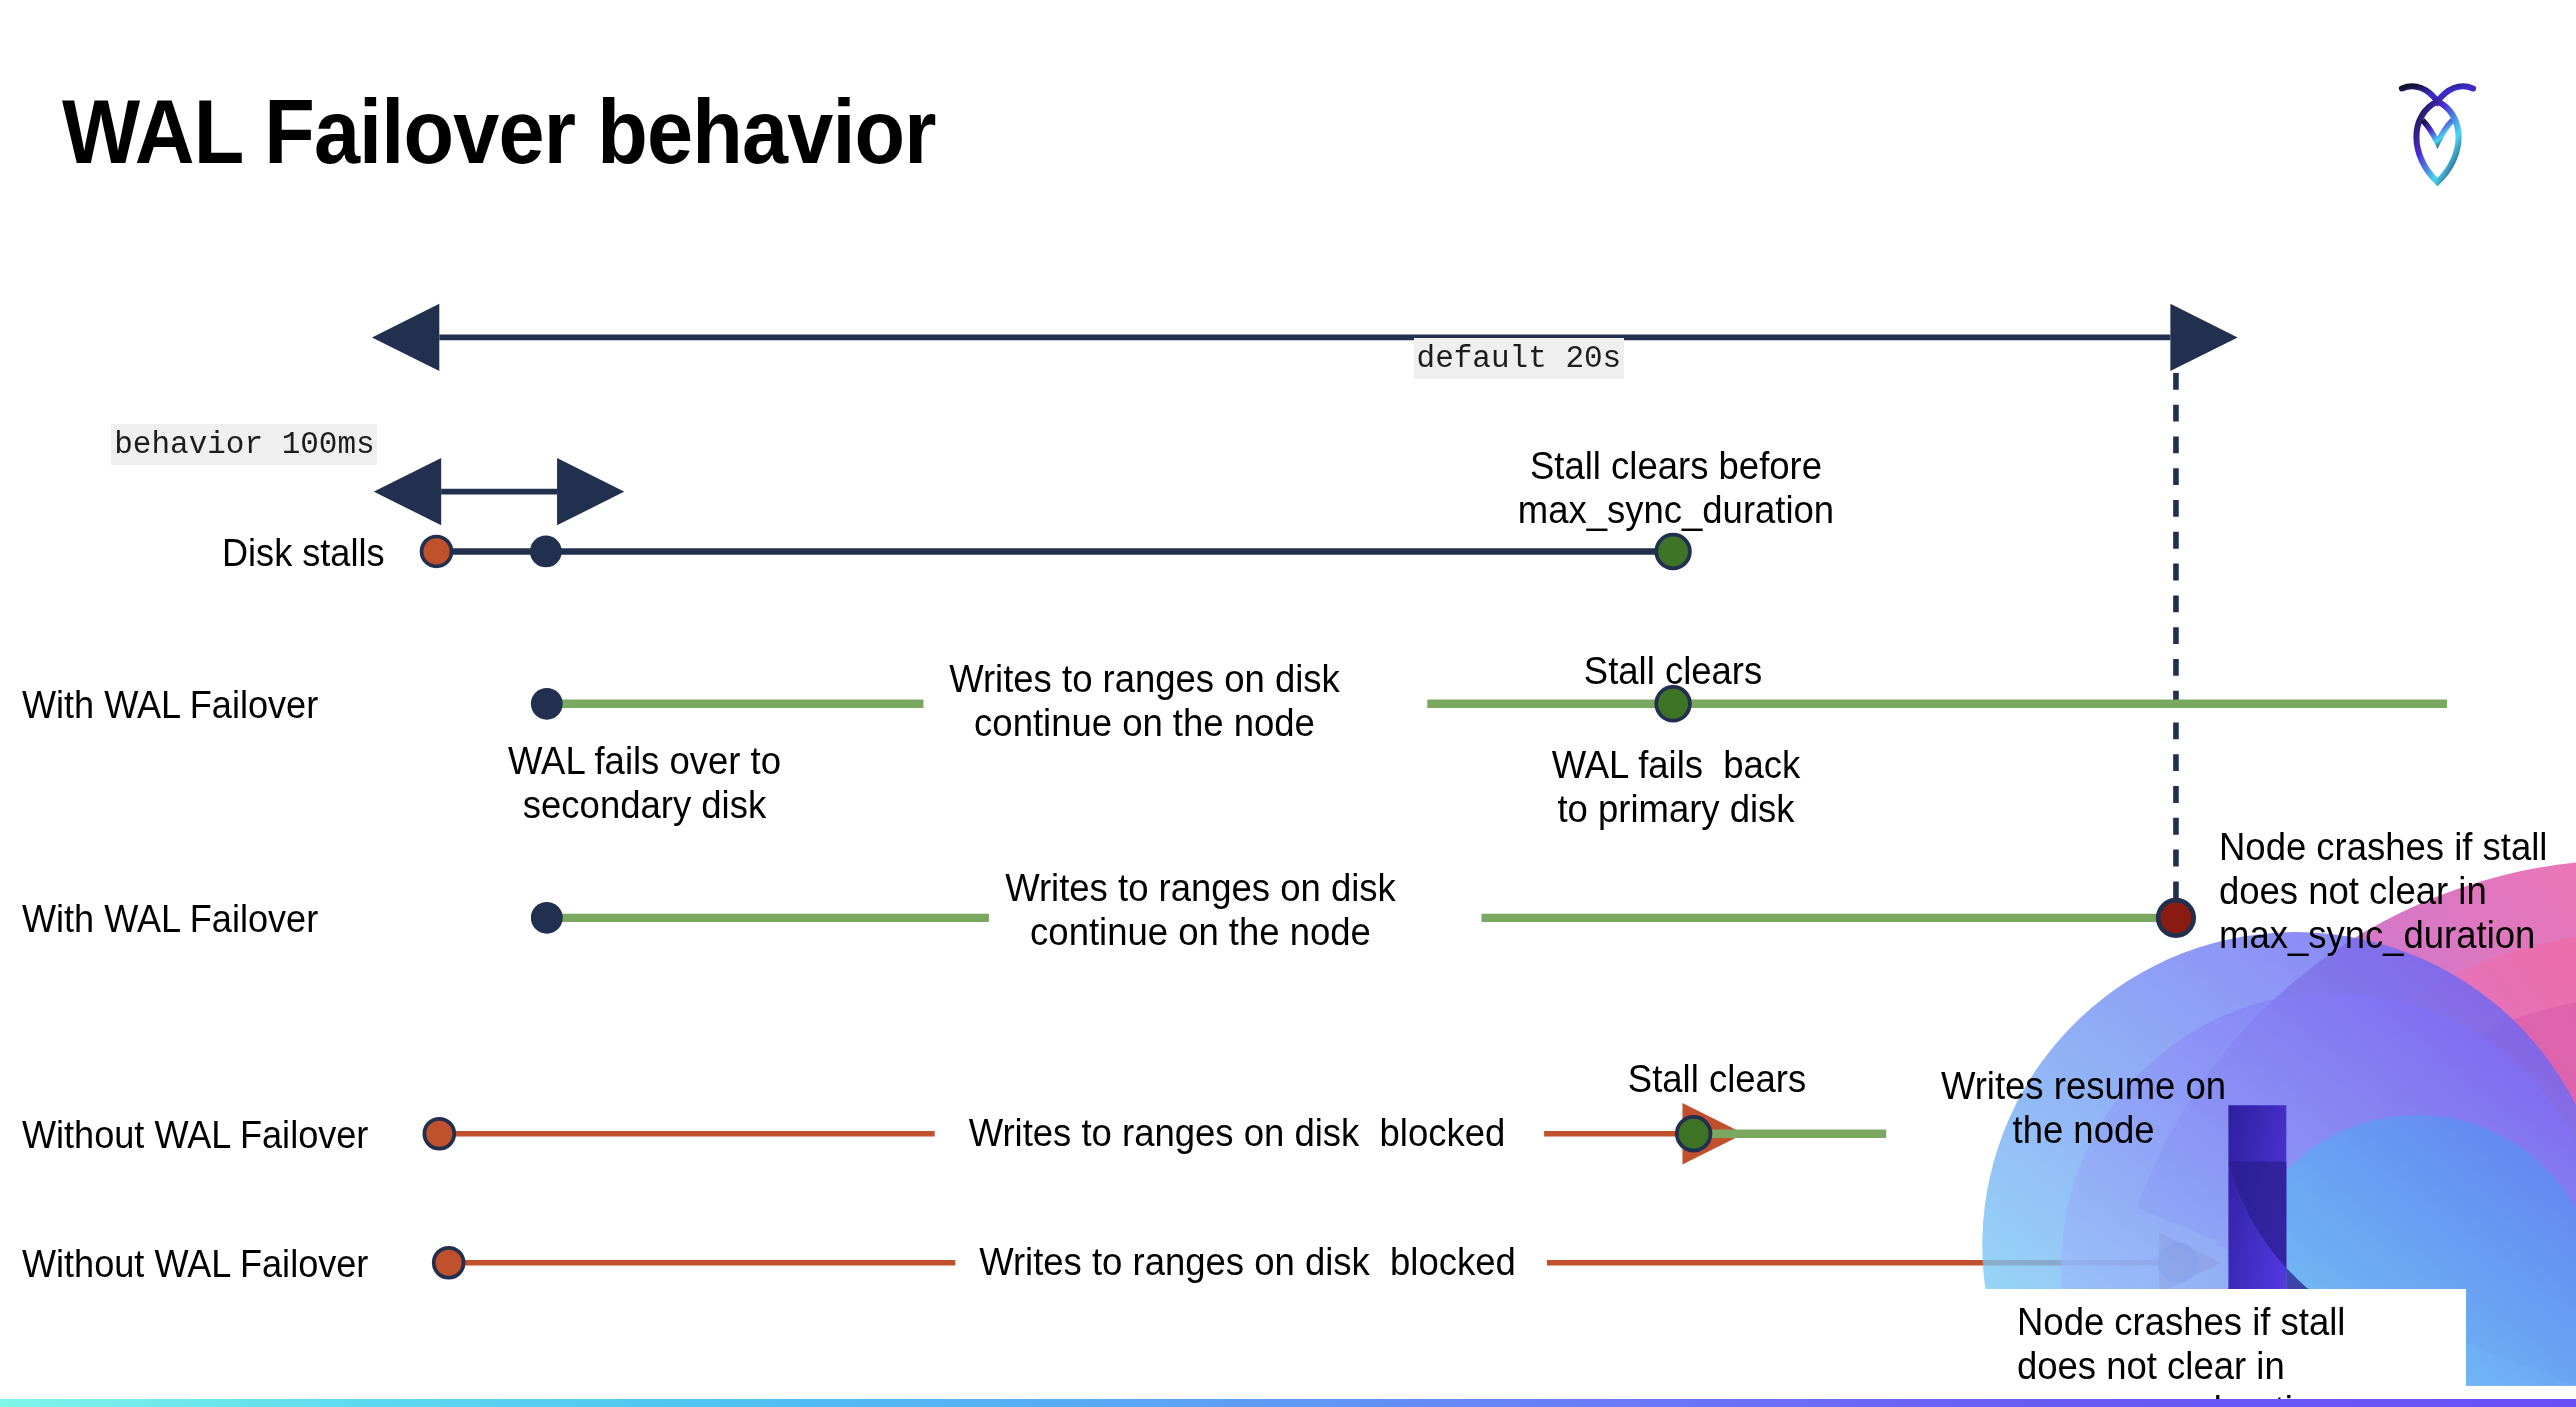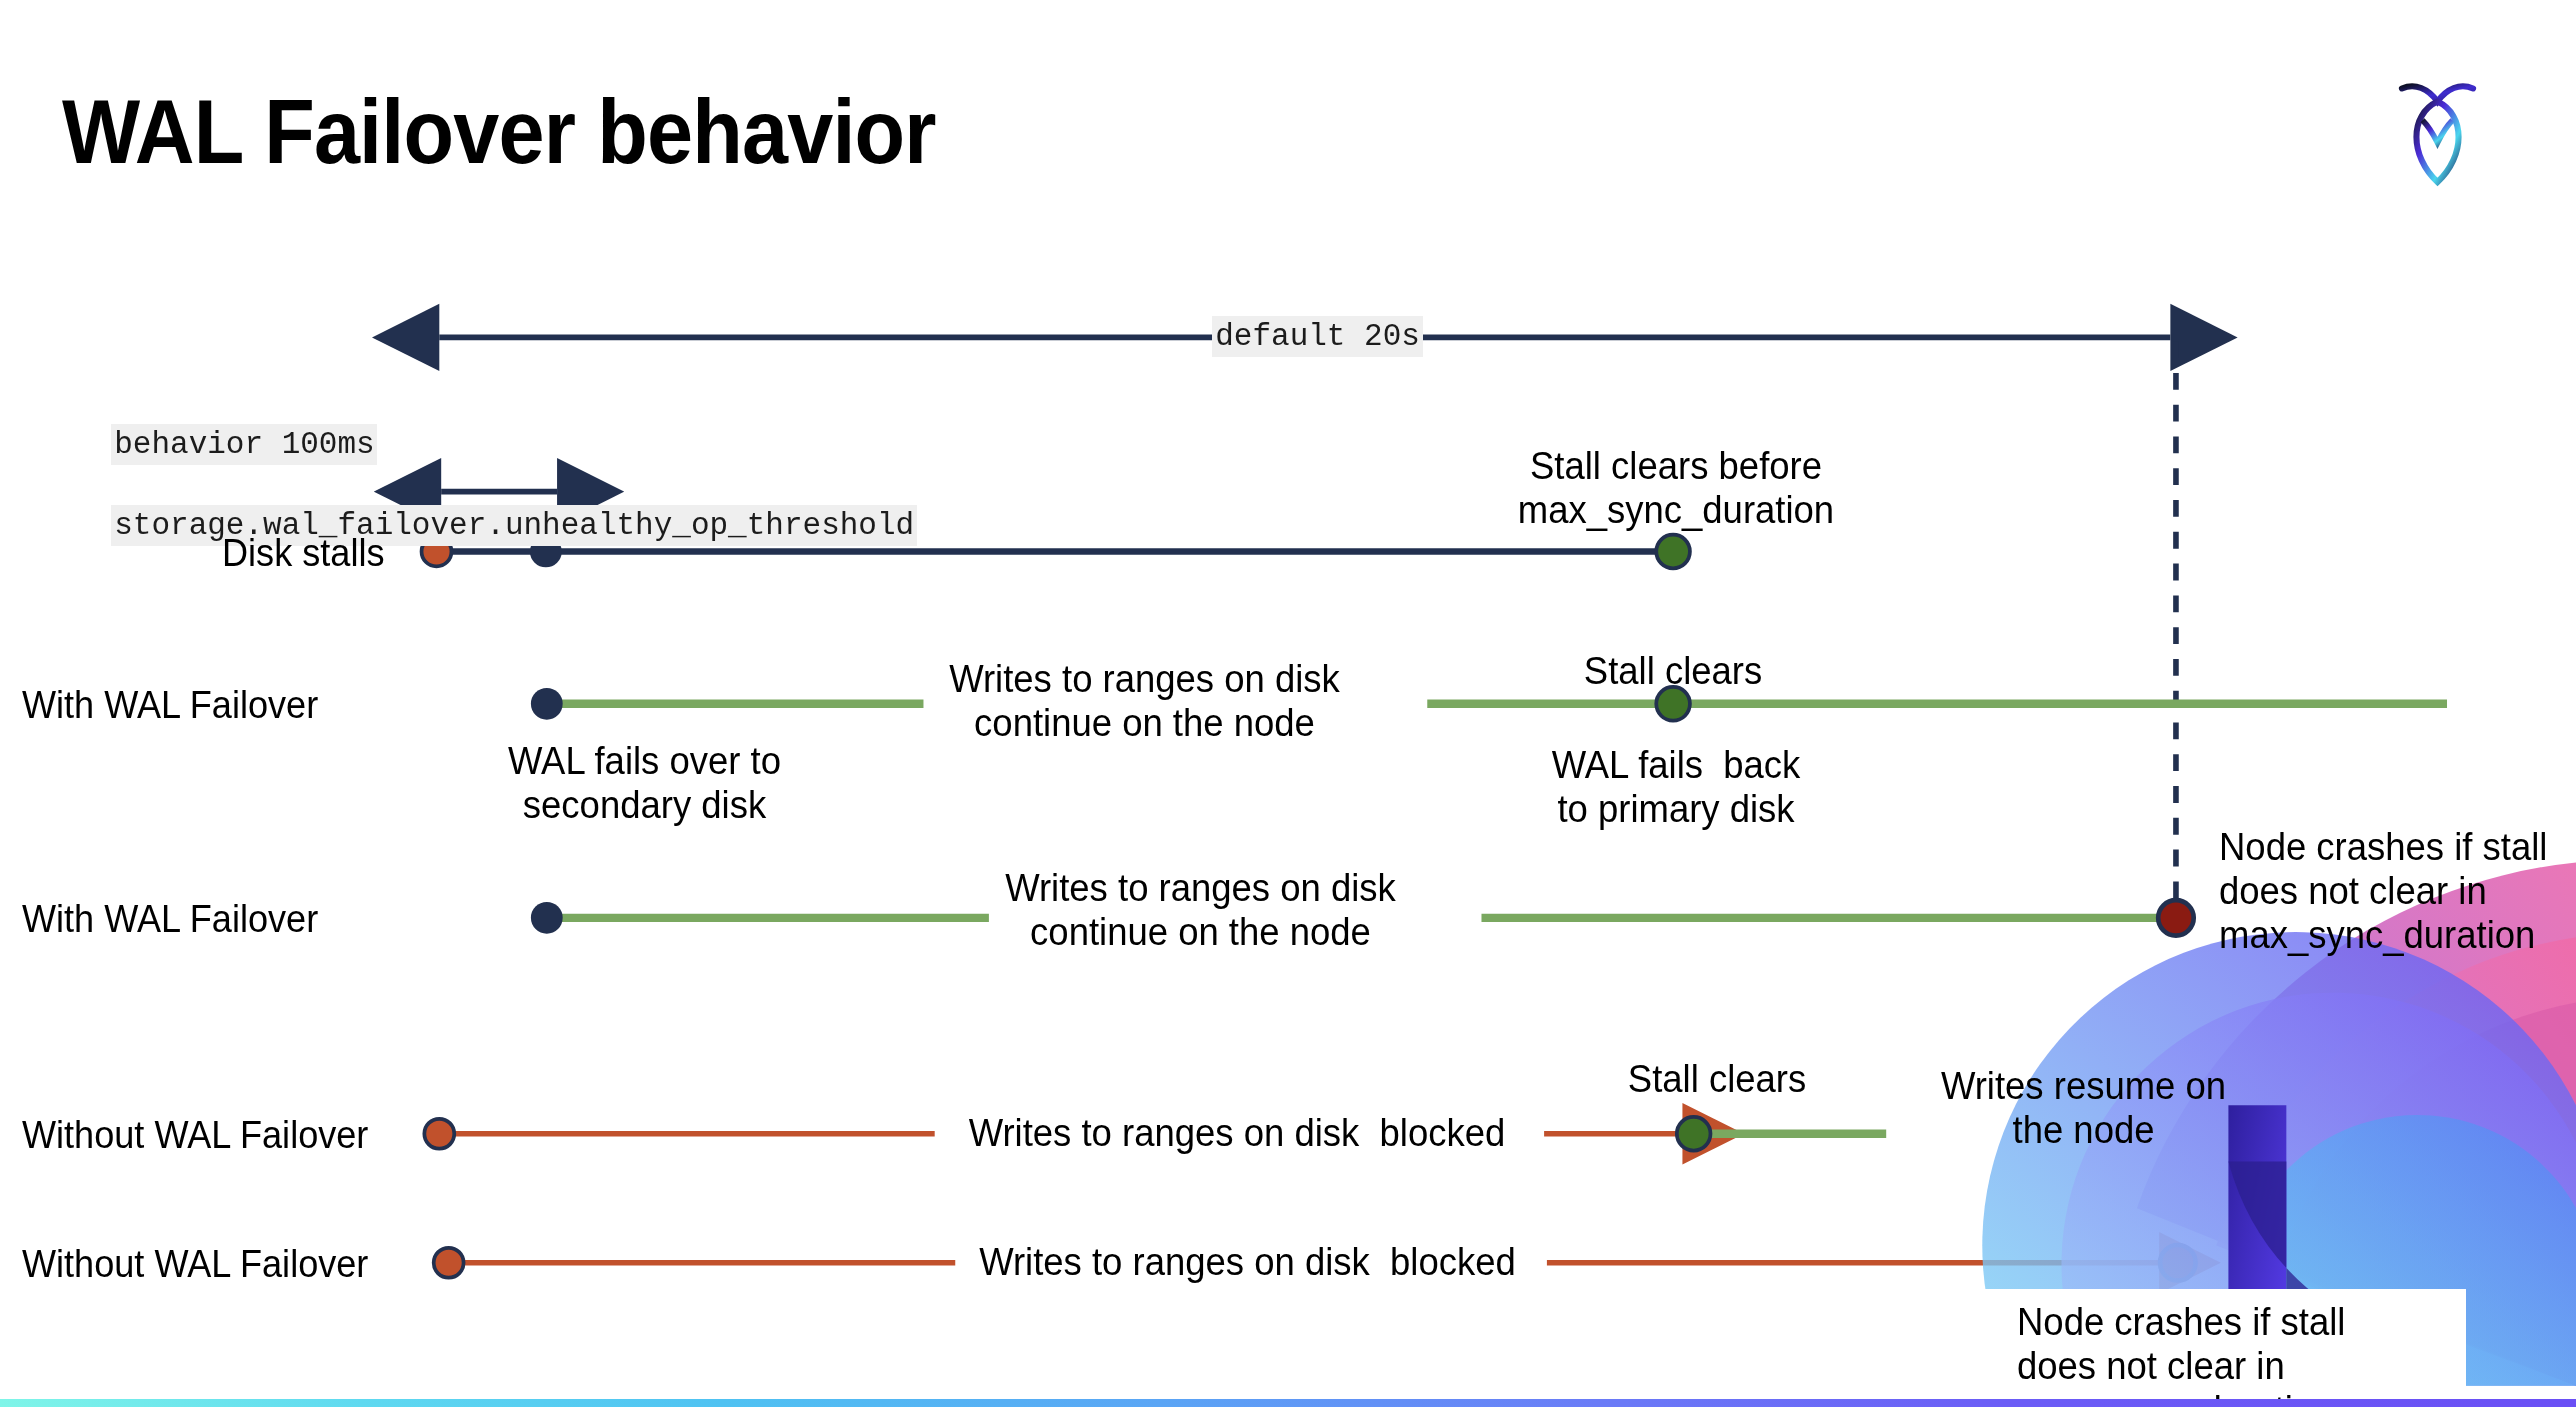--- a/index.html
+++ b/index.html
@@ -237,27 +237,26 @@
     <path d="M640 620 L40 620 A300 300 0 0 1 640 320 Z" fill="url(#p3)" opacity="0.8"></path>
     <path d="M640 620 L120 620 A260 260 0 0 1 640 360 Z" fill="url(#p4)" opacity="0.7"></path>
     <path d="M640 620 L300 620 A190 190 0 0 1 640 430 Z" fill="url(#p6)" opacity="0.5"></path>
 
     <path d="M268 320 L330 320 L330 620 L268 620 Z" fill="url(#p5)"></path>
     <path d="M268 380 Q300 500 420 560 L520 620 L330 620 L330 380 Z" fill="#2b1f8f" opacity="0.75"></path>
   </svg>
 
   <div id="corner-card"></div>
 
-  <div class="lbl code" style="left:1138px; top:236px; text-align:left; width:486px;">
+  <div class="lbl code" style="left:1138px; top:258px; text-align:right; width:486px;">
     <span>default 20s</span><br>
   </div>
 
   <div class="lbl code" style="left:37px; top:344px;">
     <span>behavior 100ms</span><br>
-    <span>storage.wal_failover.unhealthy_op_threshold</span>
   </div>
 
   <div class="lbl row-label" style="left:222px; top:491px;">Disk stalls</div>
 
   <div class="lbl row-label" style="left:22.4px; top:643px;">With WAL Failover</div>
 
   <div class="lbl row-label" style="left:22.4px; top:857px;">With WAL Failover</div>
 
   <div class="lbl row-label" style="left:22.4px; top:1073px;">Without WAL Failover</div>
 

